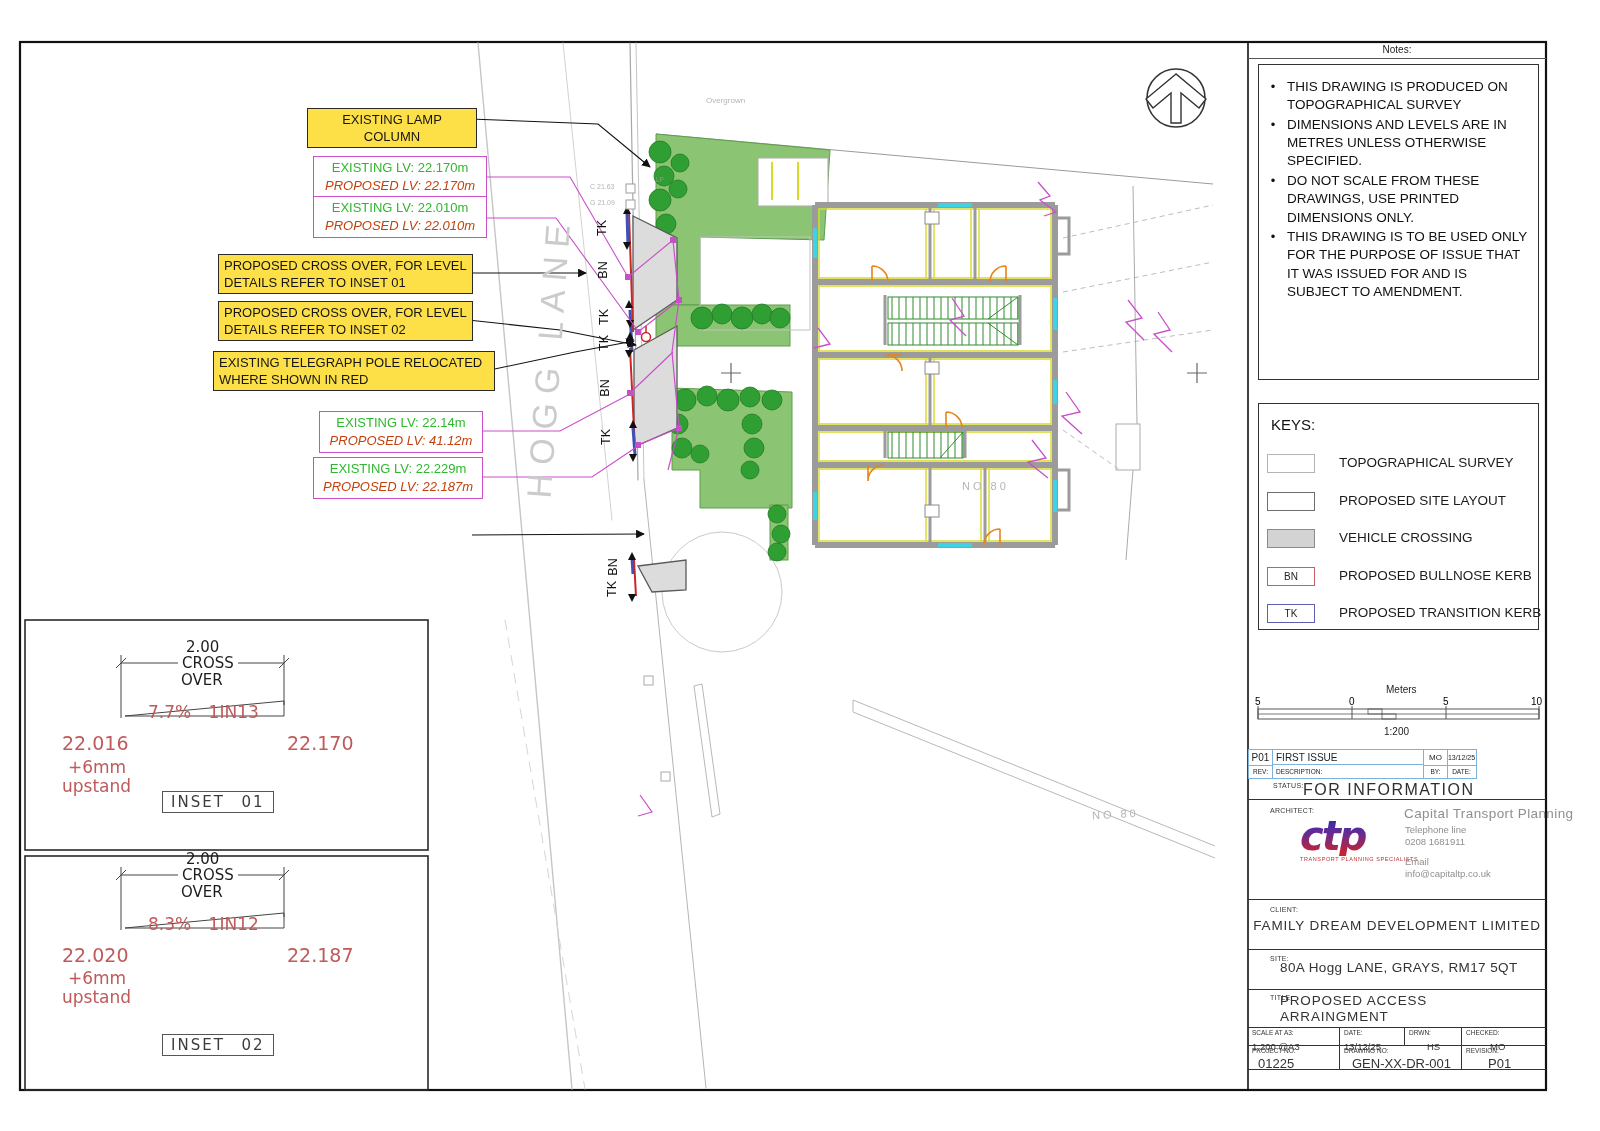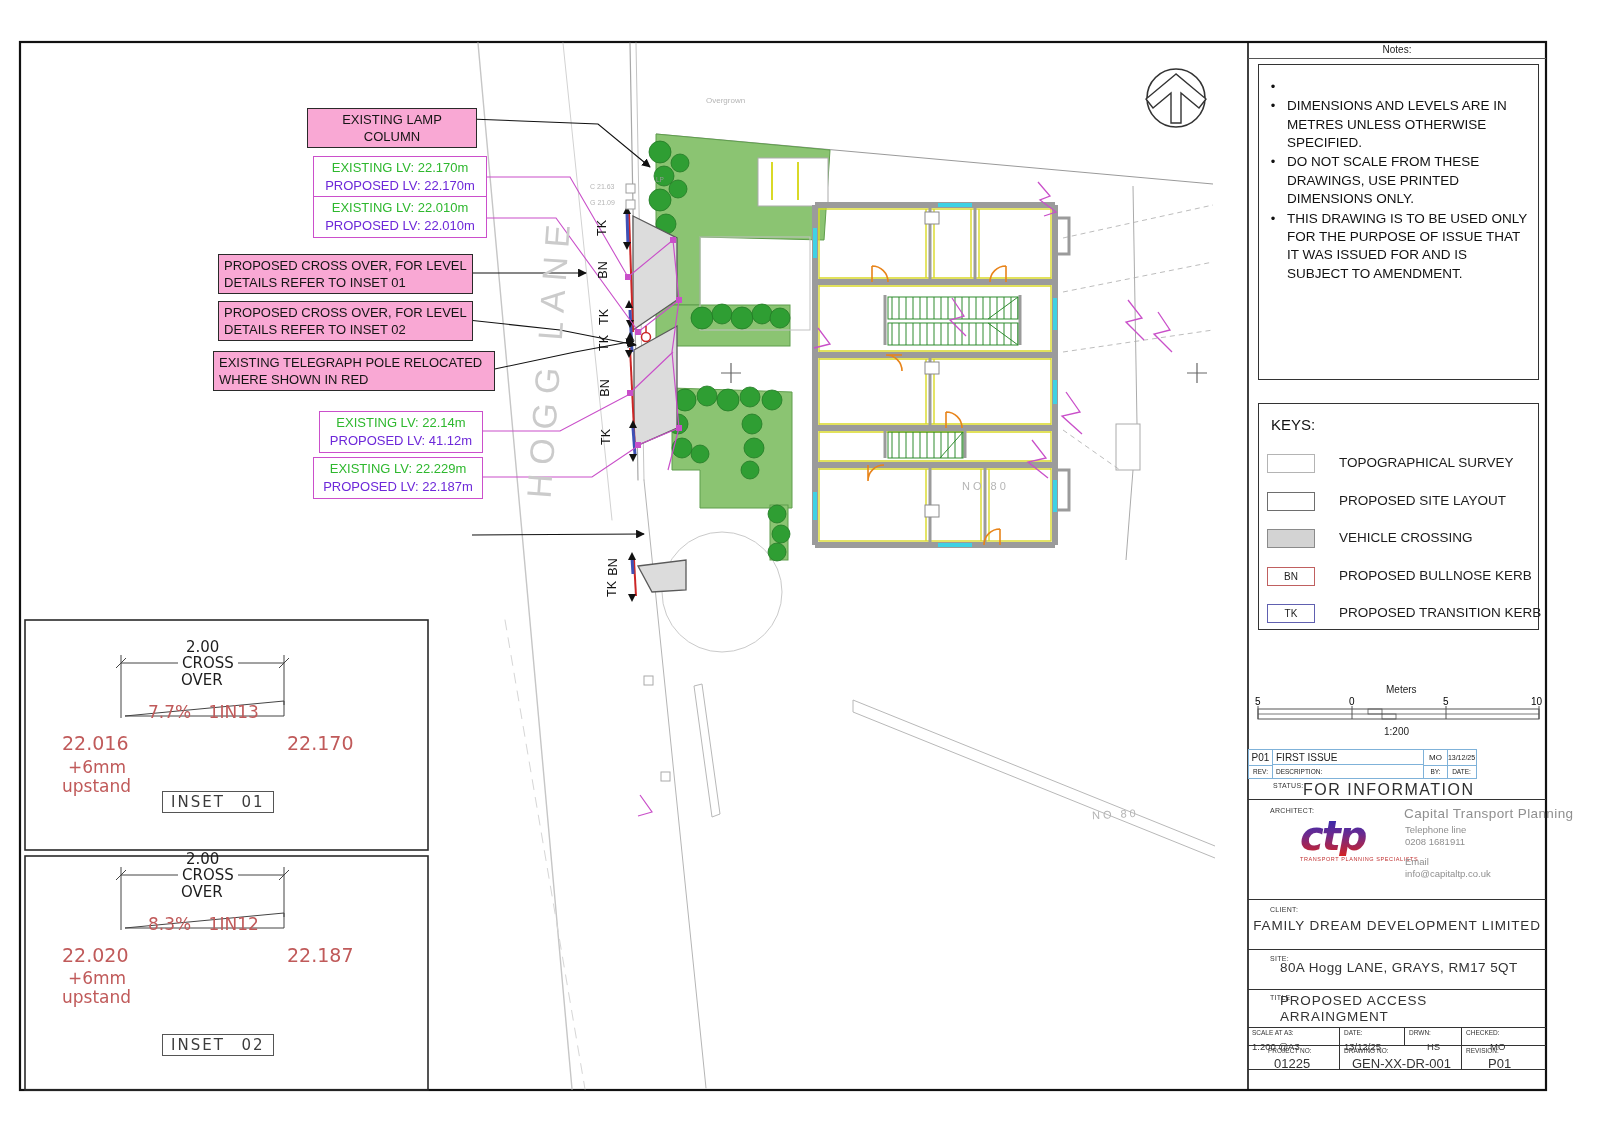--- a/index.html
+++ b/index.html
@@ -1,25 +1,25 @@
 <!DOCTYPE html>
 <html><head>
 <meta charset="utf-8">
 <style>
   html,body{margin:0;padding:0;background:#fff;width:1600px;height:1131px;overflow:hidden;
     font-family:"Liberation Sans",sans-serif;}
   #sheet{position:relative;width:1600px;height:1131px;background:#fff;}
   .abs{position:absolute;}
   
-  .abox{position:absolute;background:#f9a8d4;border:1.6px solid #2a2a2a;color:#151515;
+  .abox{position:absolute;background:#fde047;border:1.6px solid #2a2a2a;color:#151515;
     font:13px/1.32 "Liberation Sans",sans-serif;padding:2px 5px;z-index:5;}
   .mbox{position:absolute;background:#fff;border:1.6px solid #cb4fcb;
     font:13px/1.38 "Liberation Sans",sans-serif;padding:2px 7px;text-align:center;z-index:5;}
   .mbox .ex{color:#2eb82e;white-space:nowrap;}
-  .mbox .pr{color:#6d28d9;white-space:nowrap;}
+  .mbox .pr{color:#c2410c;white-space:nowrap;font-style:italic;}
   .kerb{position:absolute;font:12.5px "Liberation Sans",sans-serif;color:#111;
     transform:rotate(-90deg);transform-origin:center;z-index:4;white-space:nowrap;}
   .survey{position:absolute;color:#b5b5b5;z-index:2;white-space:nowrap;}
   .roadname{position:absolute;color:#cbcbcb;font-size:34px;letter-spacing:9px;z-index:1;
     transform:translate(-50%,-50%) rotate(-86deg);white-space:nowrap;}
   
   .panel-label{position:absolute;font-size:7px;color:#333;letter-spacing:.3px;}
   .arch-val{color:#8f8f8f;}
   .redtext{position:absolute;color:#c05a5a;font-family:"DejaVu Sans",sans-serif;z-index:4;white-space:nowrap;margin-top:12px;}
   .blacktext{position:absolute;color:#1d1d1d;font-family:"DejaVu Sans",sans-serif;z-index:4;white-space:nowrap;}
@@ -340,20 +340,21 @@
   <div class="redtext" style="left:62px;top:975px;font-size:17px">upstand</div>
   <div class="inset-name" style="left:162px;top:1034px">INSET 02</div>
 
   <div class="abs" style="left:1248px;top:42px;width:298px;height:16px;border-bottom:1px solid #555;
               text-align:center;font-size:10px;color:#222;line-height:16px">Notes:</div>
 
   <div class="abs" style="left:1258px;top:64px;width:281px;height:316px;border:1.2px solid #333;box-sizing:border-box;
               padding:13px 6px 0 0;font-size:13.5px;color:#111;line-height:1.36">
     <div class="notes-item">
       <span class="bullet"></span>
+      <span>THIS DRAWING IS PRODUCED ON TOPOGRAPHICAL SURVEY</span>
     </div>
     <div class="notes-item">
       <span class="bullet"></span>
       <span>DIMENSIONS AND LEVELS ARE IN METRES UNLESS OTHERWISE SPECIFIED.</span>
     </div>
     <div class="notes-item">
       <span class="bullet"></span>
       <span>DO NOT SCALE FROM THESE DRAWINGS, USE PRINTED DIMENSIONS ONLY.</span>
     </div>
     <div class="notes-item">
@@ -460,21 +461,21 @@
       <span class="cell-label">DRWN:</span>
       <span style="font-size:9.5px;margin-left:18px">HS</span>
     </div>
     <div style="position:absolute;left:214px;top:0;width:84px;height:100%;box-sizing:border-box;padding:1px 0 0 4px">
       <span class="cell-label">CHECKED:</span>
       <span style="font-size:9.5px;margin-left:24px">MO</span>
     </div>
   </div>
 
   <div class="abs" style="left:1248px;top:1046px;width:298px;height:24px;border-bottom:1.4px solid #333;box-sizing:border-box;color:#333">
-    <div style="position:absolute;left:0;top:0;width:92px;height:100%;border-right:1px solid #333;box-sizing:border-box;padding:1px 0 0 20px">
+    <div style="position:absolute;left:0;top:0;width:92px;height:100%;border-right:1px solid #333;box-sizing:border-box;padding:1px 0 0 4px">
       <span class="cell-label">PROJECT NO:</span>
       <span style="font-size:13px;margin-left:6px">01225</span>
     </div>
     <div style="position:absolute;left:92px;top:0;width:122px;height:100%;border-right:1px solid #333;box-sizing:border-box;padding:1px 0 0 4px">
       <span class="cell-label">DRAWING NO:</span>
       <span style="font-size:13px;margin-left:8px;white-space:nowrap">GEN-XX-DR-001</span>
     </div>
     <div style="position:absolute;left:214px;top:0;width:84px;height:100%;box-sizing:border-box;padding:1px 0 0 4px">
       <span class="cell-label">REVISION:</span>
       <span style="font-size:13px;margin-left:22px">P01</span>

